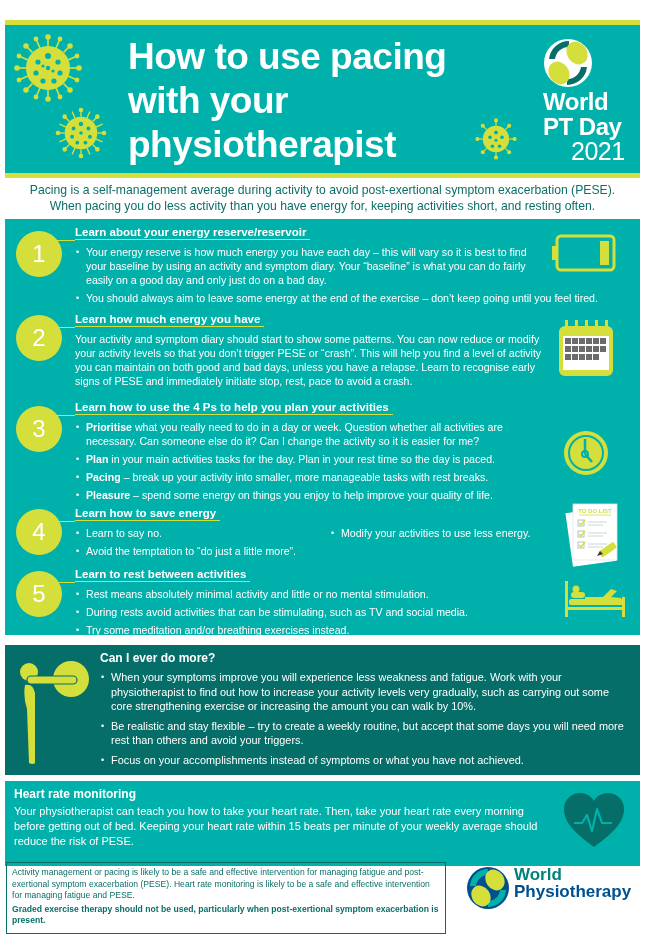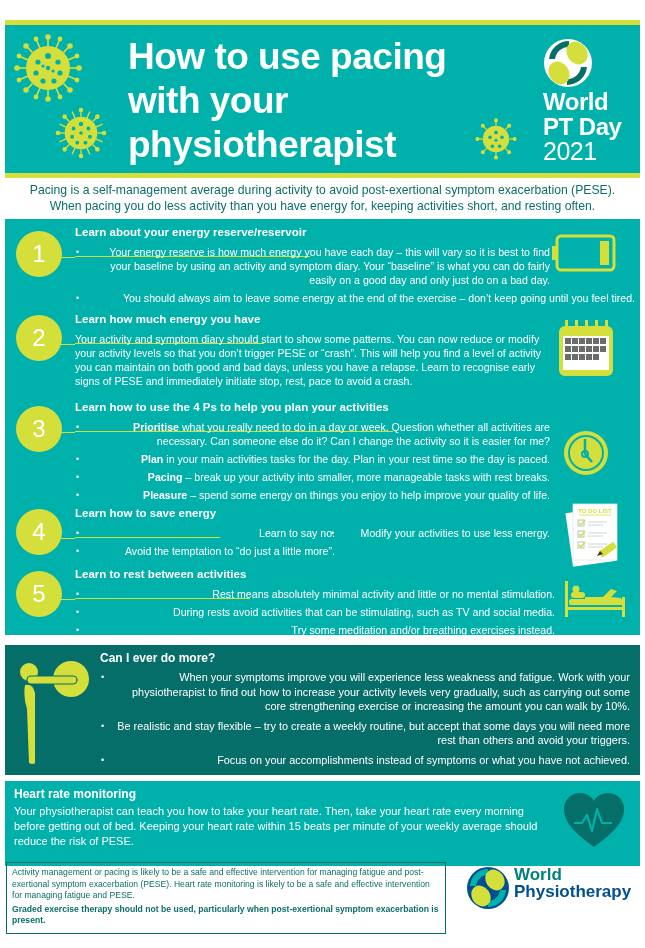--- a/index.html
+++ b/index.html
@@ -16,46 +16,46 @@
     position: absolute; left: 123px; top: 10px; width: 400px;
     color: #ffffff; font-weight: bold; font-size: 37px; line-height: 44px;
     letter-spacing: -0.5px;
   }
   .virus { position: absolute; }
   .wpt-logo { position: absolute; left: 538px; top: 12px; width: 50px; height: 52px; }
   .wpt-text {
     position: absolute; left: 538px; top: 64px; color: #ffffff;
     font-weight: bold; font-size: 24px; line-height: 25px; letter-spacing: -0.5px;
   }
-  .wpt-year { font-weight: normal; font-size: 25px; display: block; }
+  .wpt-year { font-weight: normal; font-size: 25px; display: block; margin-left: 28px; }
 
   
   .intro {
     position: absolute; left: 0; top: 182px; width: 645px; text-align: center;
     color: #0b6e68; font-size: 12.2px; line-height: 16px; font-weight: normal;
   }
 
   
   .steps {
     position: absolute; left: 5px; top: 219px; width: 635px; height: 416px;
     background: #00b1ab;
   }
   .step { position: absolute; left: 0; width: 635px; }
   .num-circle {
     position: absolute; left: 11px; width: 46px; height: 46px; border-radius: 50%;
     background: #d4df3b; color: #ffffff; font-size: 24px; text-align: center; line-height: 46px;
   }
   .step-title {
     position: absolute; left: 70px; color: #ffffff; font-weight: bold; font-size: 11.5px;
-    padding-bottom: 18px; border-bottom: 1.5px solid #d4df3b; padding-right: 4px;
+    padding-bottom: 1px; border-bottom: 1.5px solid #d4df3b; padding-right: 4px;
   }
   .step-title::before {
     content: ""; position: absolute; left: -22px; bottom: -1.5px; width: 22px; border-bottom: 1.5px solid #d4df3b;
   }
-  .bullets { position: absolute; left: 70px; color: #ffffff; font-size: 10.6px; line-height: 14px; text-align: right; }
+  .bullets { position: absolute; left: 70px; color: #ffffff; font-size: 10.6px; line-height: 14px; }
   .bullets li { list-style: none; position: relative; padding-left: 11px; margin-bottom: 4px; }
   .bullets li::before { content: "\2022"; position: absolute; left: 1px; top: 0; font-size: 9px; }
   .bullets b { font-weight: bold; }
   .para { position: absolute; left: 70px; color: #ffffff; font-size: 10.6px; line-height: 14px; }
   .icon { position: absolute; }
 
   
   .more {
     position: absolute; left: 5px; top: 645px; width: 635px; height: 130px;
     background: #056e68;

